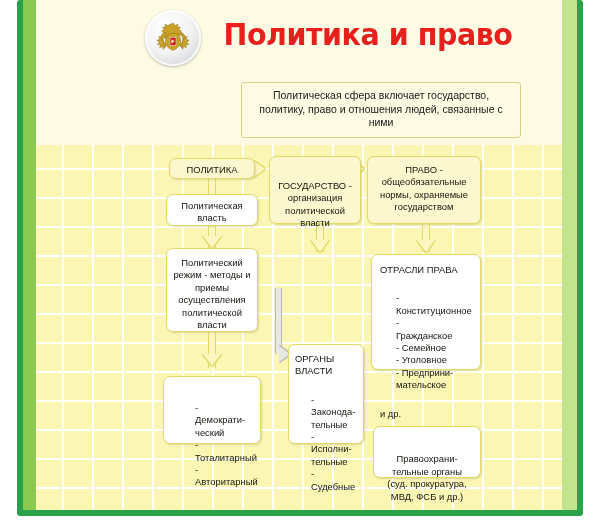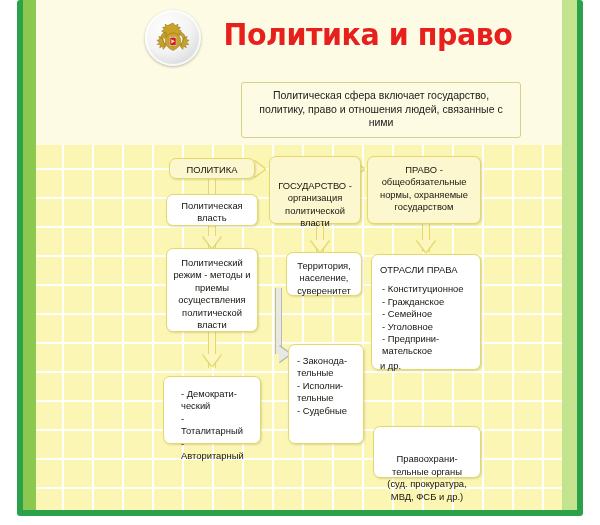--- a/index.html
+++ b/index.html
@@ -118,21 +118,21 @@
     filter:drop-shadow(0 1px 0 #e3d96b) drop-shadow(0 -1px 0 #e3d96b) drop-shadow(1px 0 0 #e3d96b);
   }
   .gline{position:absolute;background:#e9e9e4;border-left:1px solid #b9b9b2;border-right:1px solid #b9b9b2;box-sizing:border-box;}
   .garrow-right{
     position:absolute;width:0;height:0;
     border-top:8px solid transparent;
     border-bottom:8px solid transparent;
     border-left:11px solid #e9e9e4;
     filter:drop-shadow(0 1px 0 #b9b9b2) drop-shadow(0 -1px 0 #b9b9b2) drop-shadow(1px 0 0 #b9b9b2);
   }
-  ul.bl{margin:2px;padding:0;list-style:none;}
+  ul.bl{margin:16px;padding:0;list-style:none;}
   ul.bl li{white-space:pre-line;}
 </style>
 </head>
 <body>
 
 <div class="poster">
   <div class="poster-inner">
 
     <div class="field"></div>
     <div class="top-band"></div>
@@ -198,25 +198,23 @@
    ческий</li>
         <li>- Тоталитарный</li>
         <li>- Авторитарный</li>
       </ul>
     </div>
 
     <div class="node cream" style="left:246px;top:156px;width:92px;height:68px;padding-top:23px;">
       <span>ГОСУДАРСТВО - организация политической власти</span>
     </div>
 
-    <div class="node white" style="left:263px;top:252px;width:76px;height:44px;padding-top:7px;">
-      <span>Территория, население, суверенитет</span>
-    </div>
 
     <div class="node white listbox" style="left:265px;top:344px;width:76px;height:100px;padding:8px 6px;">
+      <span class="hdr">ОРГАНЫ ВЛАСТИ</span>
       <ul class="bl">
         <li>- Законода-
    тельные</li>
         <li>- Исполни-
    тельные</li>
         <li>- Судебные</li>
       </ul>
     </div>
 
     <div class="node cream" style="left:344px;top:156px;width:114px;height:68px;padding-top:7px;">

